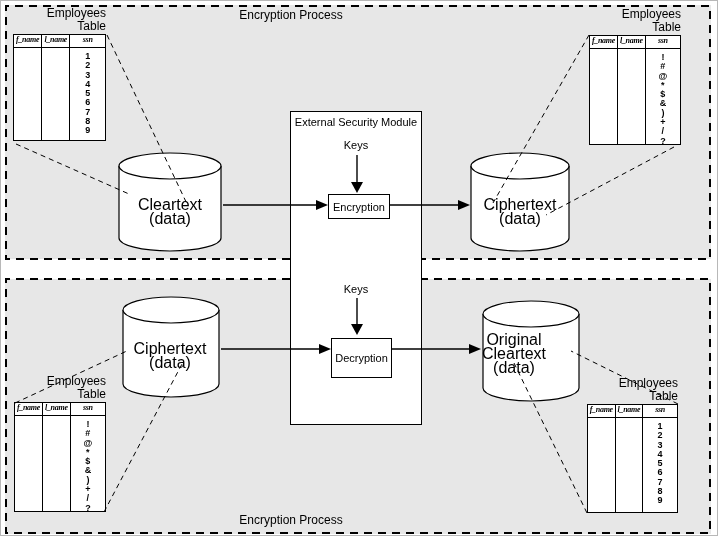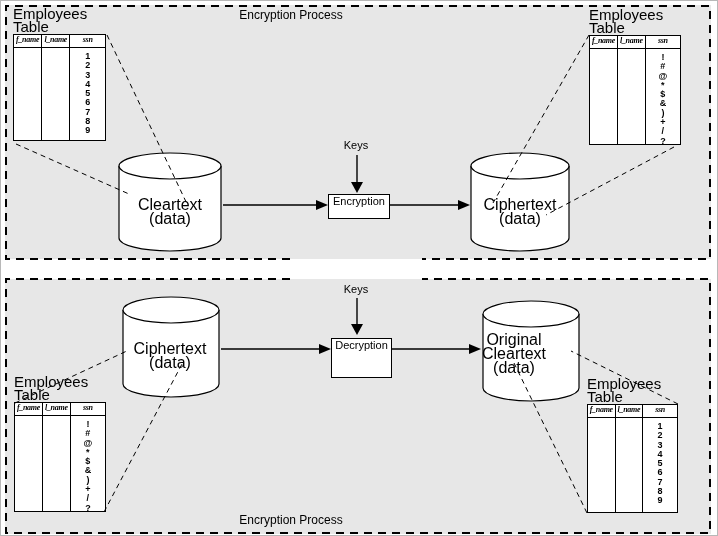--- a/index.html
+++ b/index.html
@@ -29,42 +29,42 @@
     position:absolute; left:289px; top:110px; width:132px; height:314px;
     background:var(--box-bg,#fff); border:1px solid var(--stroke,#000);
     box-sizing:border-box;
   }
   .esm-title {
     margin-top:4px; text-align:center; font-size:11px; white-space:nowrap;
   }
   .op-box {
     position:absolute; background:var(--box-bg,#fff);
     border:1px solid var(--stroke,#000); box-sizing:border-box;
-    display:flex; align-items:flex-start; justify-content:center;
+    display:flex; align-items:center; justify-content:center;
     font-size:11px;
   }
   #enc-box { left:327px; top:193px; width:62px; height:25px; }
   #dec-box { left:330px; top:337px; width:61px; height:40px; }
 
   .keys-label {
     position:absolute; width:48px; text-align:center; font-size:11px;
   }
   #keys-top    { left:331px; top:138px; }
   #keys-bottom { left:331px; top:282px; }
 
   .db-label {
     position:absolute; text-align:center; font-size:16px; line-height:14px;
   }
   #lbl-cleartext      { left:117px; top:197px; width:104px; }
   #lbl-ciphertext-top { left:469px; top:197px; width:100px; }
   #lbl-ciphertext-bot { left:120px; top:341px; width:98px;  }
   #lbl-orig-cleartext { left:464px; top:332px; width:98px;  }
 
   .emp-title {
-    position:absolute; text-align:left; font-size:15px; line-height:13px;
+    position:absolute; text-align:right; font-size:12px; line-height:13px;
   }
   .emp-table {
     position:absolute; background:var(--box-bg,#fff);
     border:1px solid var(--stroke,#000); box-sizing:border-box;
     display:flex; flex-direction:row;
   }
   .emp-table .col { box-sizing:border-box; border-right:1px solid var(--stroke,#000); display:flex; flex-direction:column; }
   .emp-table .col:last-child { border-right:none; }
   .emp-table .col.c1 { width:31%; }
   .emp-table .col.c2 { width:31%; }
@@ -93,20 +93,23 @@
   svg .head   { fill:var(--stroke,#000); stroke:none; }
 </style>
 </head>
 <body>
 
 <div id="canvas">
 
   <div class="panel top"></div>
   <div class="panel bottom"></div>
 
+  <div class="esm-box">
+    <div class="esm-title">External Security Module</div>
+  </div>
   <div class="op-box" id="enc-box">
     <span>Encryption</span>
   </div>
   <div class="op-box" id="dec-box">
     <span>Decryption</span>
   </div>
 
   <div class="emp-title" style="left:12px;top:6px;width:93px">
     <div>Employees</div>
     <div>Table</div>

